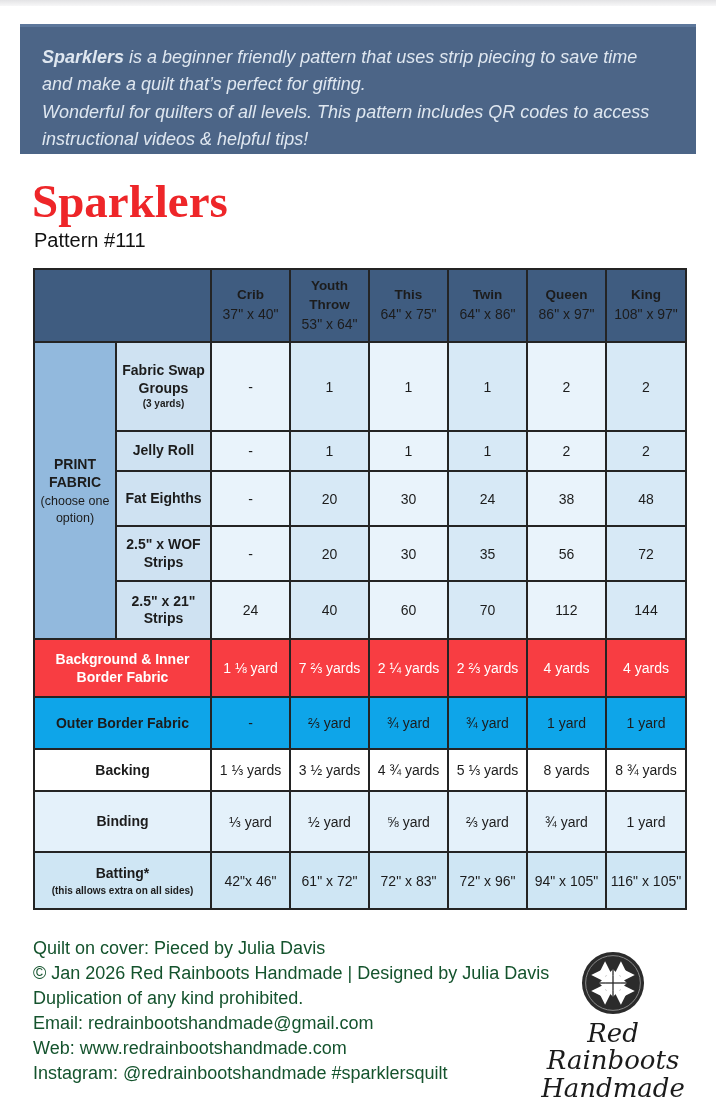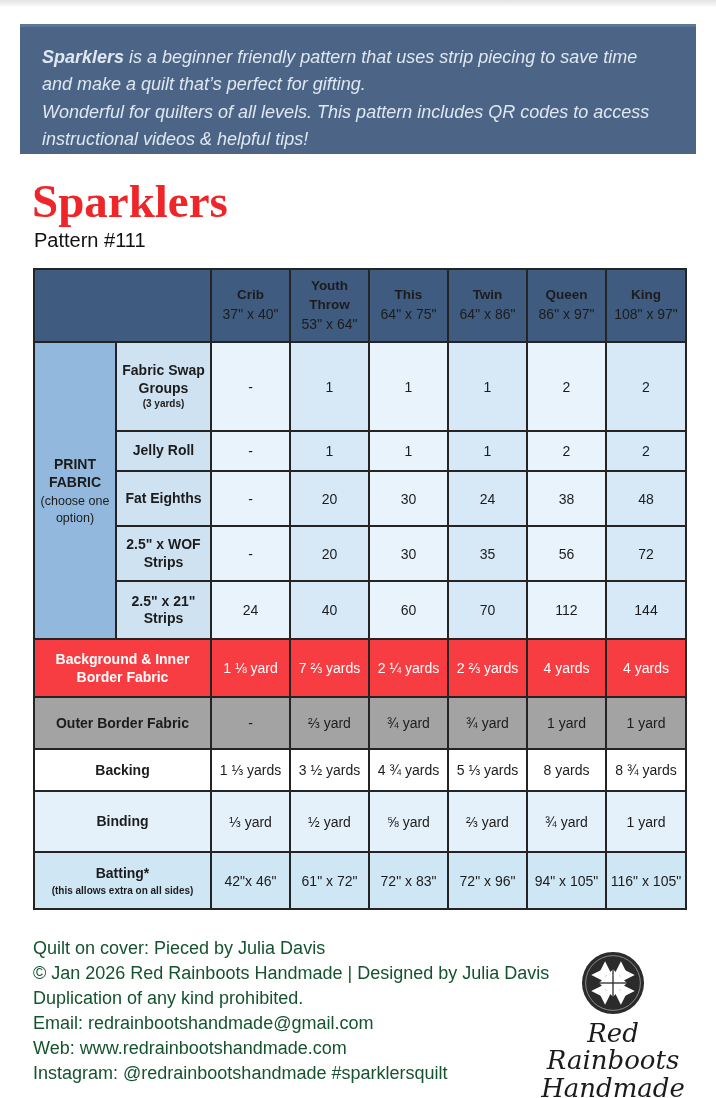--- a/index.html
+++ b/index.html
@@ -33,21 +33,21 @@
   td.groupcell .note{display:block;font-weight:normal;font-size:12.5px;margin-top:2px;}
   td.rowlab{background:#cfe2f2;font-weight:bold;font-size:13.5px;line-height:1.25;}
   td.rowlab .note,td.biglab .note{display:block;font-weight:bold;font-size:10px;margin-top:1px;}
   td.c-light{background:#e9f3fb;}
   td.c-dark{background:#d7e9f6;}
   tr.h-swap{height:89px;} tr.h-jelly{height:40px;} tr.h-fat{height:55px;}
   tr.h-wof{height:55px;} tr.h-21{height:58px;}
   
   td.biglab{font-weight:bold;font-size:13.5px;line-height:1.3;}
   tr.row-red{height:58px;} tr.row-red td{background:#f83d42;color:#ffffff;}
-  tr.row-gray{height:52px;} tr.row-gray td{background:#a3a3a3;}
+  tr.row-gray{height:52px;} tr.row-gray td{background:#0ea5e9;}
   tr.row-white{height:42px;} tr.row-white td{background:#ffffff;}
   tr.row-binding{height:61px;} tr.row-binding td{background:#e4f1fa;}
   tr.row-batting{height:57px;} tr.row-batting td{background:#cfe6f4;}
   
   .footer{position:absolute;left:33px;top:936px;font-size:18px;line-height:25px;color:#14532d;}
   .footer div{white-space:nowrap;}
   .logo{position:absolute;left:520px;top:950px;width:186px;text-align:center;}
   .logo svg{display:block;margin:0 auto;}
   .logo-script{margin-top:4px;font-family:"DejaVu Serif",serif;font-style:italic;
                font-size:26px;line-height:1.05;color:#1b1b1b;}

